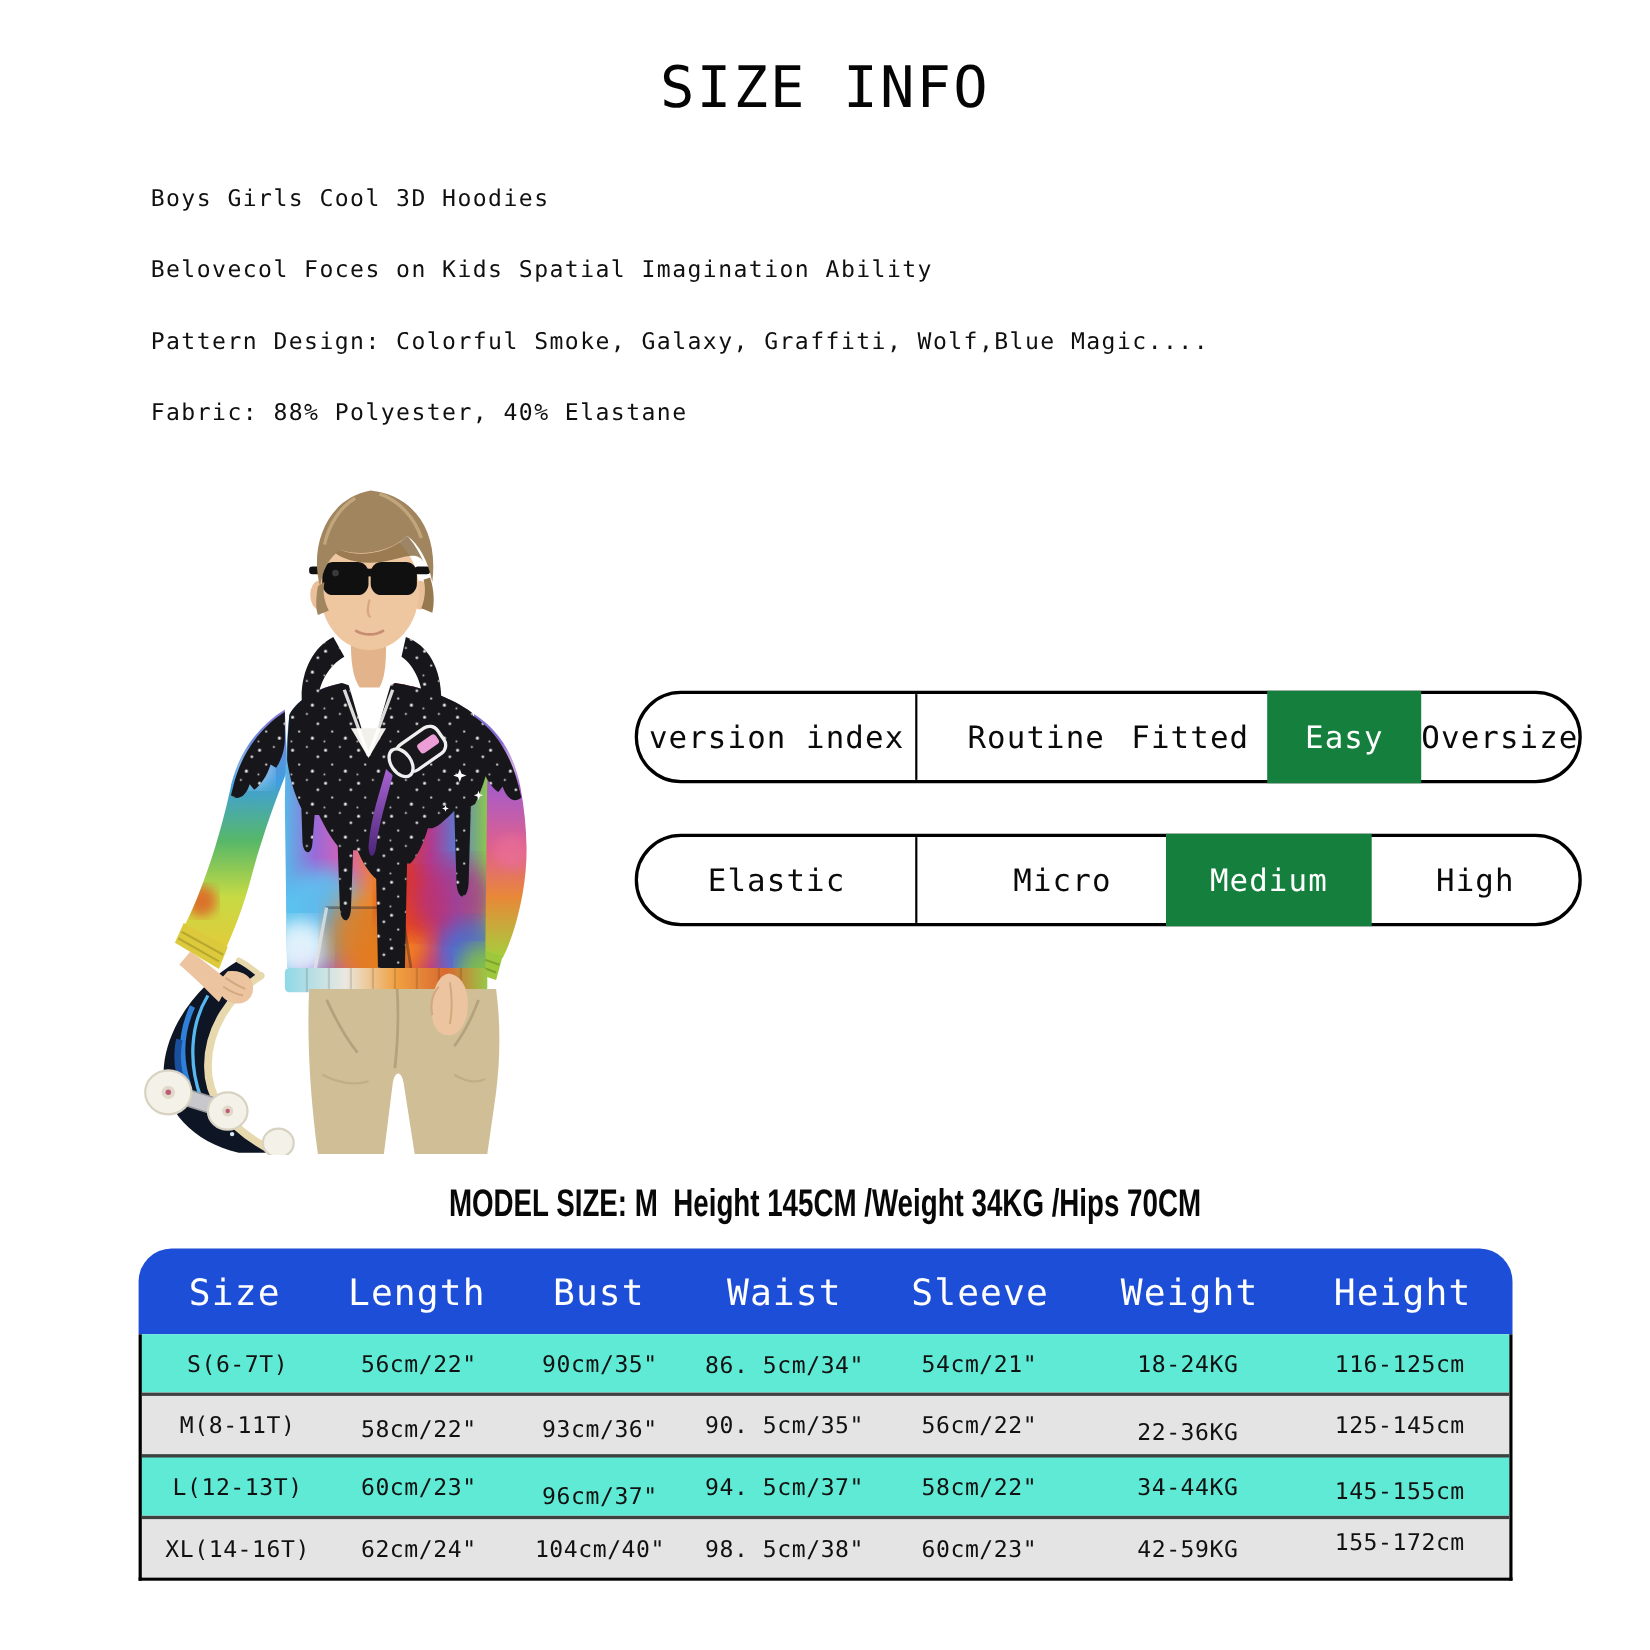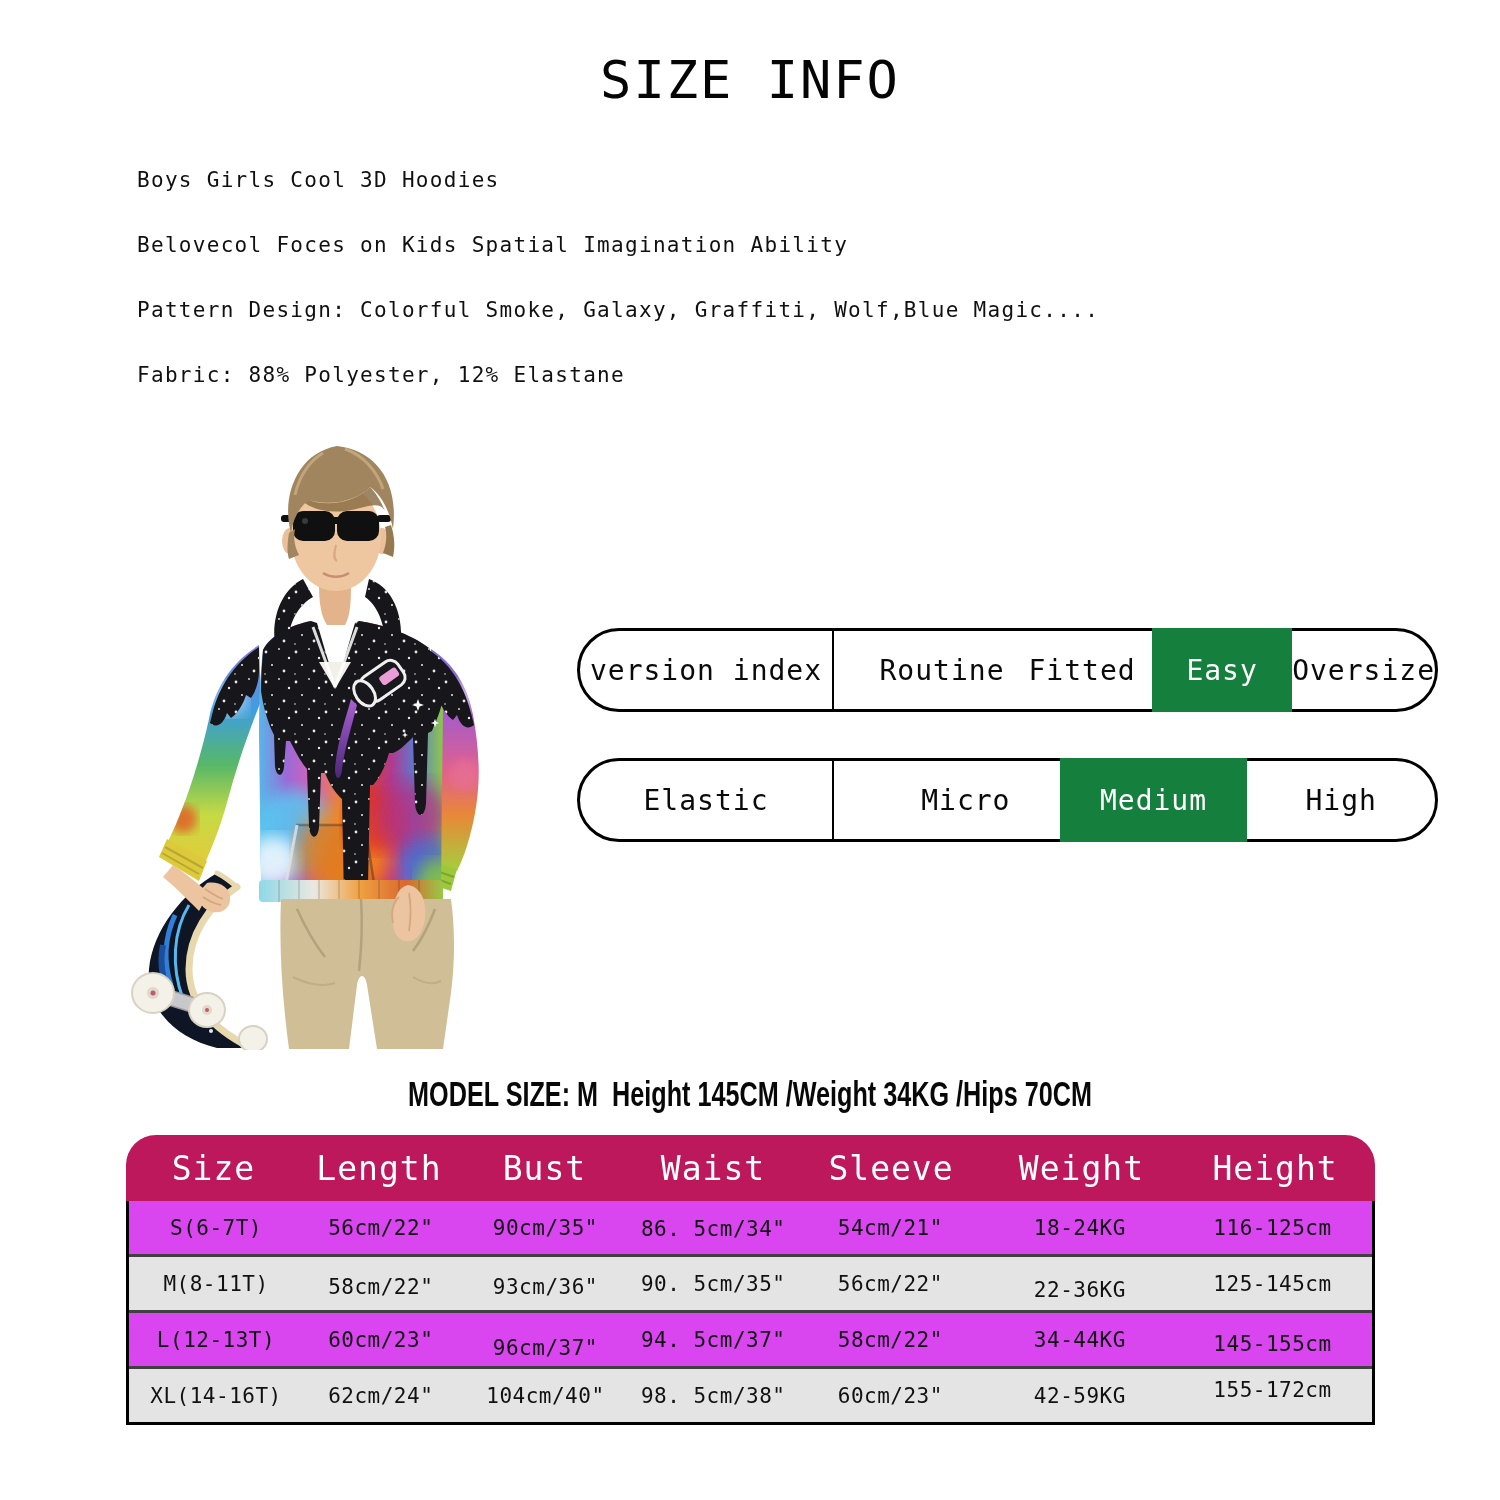--- a/index.html
+++ b/index.html
@@ -47,29 +47,29 @@
   
   #model-size {
     left:0; right:0; top:1074px; text-align:center;
     font-family:"Liberation Sans", sans-serif; font-weight:700;
     font-size:35px; white-space:pre; transform:scaleX(0.72); color:#080808;
   }
 
   
   #size-table { left:126px; top:1135px; width:1249px; }
   .thead {
-    height:66px; background:#be185d; border-radius:30px 30px 0 0;
+    height:78px; background:#1d4ed8; border-radius:30px 30px 0 0;
     display:flex; align-items:center; color:#ffffff;
   }
   .th { font-size:33px; letter-spacing:1px; text-align:center; white-space:pre; }
   .tbody {
     border-left:3.5px solid #000; border-right:3.5px solid #000; border-bottom:3.5px solid #000;
     box-sizing:border-box;
   }
-  .trow { height:53px; display:flex; align-items:center; background:#d946ef; }
+  .trow { height:53px; display:flex; align-items:center; background:#5eead4; }
   .trow + .trow { border-top:3px solid #404040; }
   .trow.gray { background:#e4e4e4; }
   .td { font-size:21px; letter-spacing:0.5px; text-align:center; white-space:pre; color:#111; }
   
   .c0 { width:14%; } .c1 { width:12.5%; } .c2 { width:14%; } .c3 { width:13%; }
   .c4 { width:15.5%; } .c5 { width:15%; } .c6 { width:16%; }
   
   #row-1 .td.c1, #row-1 .td.c2 { transform:translateY(3px); }
   #row-1 .td.c5 { transform:translateY(6px); }
   #row-2 .td.c2 { transform:translateY(8px); }
@@ -81,21 +81,21 @@
   #photo { left:113px; top:436px; width:420px; height:614px; }
 </style>
 </head>
 <body>
 
 <div class="abs" id="title">SIZE INFO</div>
 
 <div class="abs desc-line" id="desc-0">Boys Girls Cool 3D Hoodies</div>
 <div class="abs desc-line" id="desc-1">Belovecol Foces on Kids Spatial Imagination Ability</div>
 <div class="abs desc-line" id="desc-2">Pattern Design: Colorful Smoke, Galaxy, Graffiti, Wolf,Blue Magic....</div>
-<div class="abs desc-line" id="desc-3">Fabric: 88% Polyester, 12% Elastane</div>
+<div class="abs desc-line" id="desc-3">Fabric: 88% Polyester, 40% Elastane</div>
 
 <svg class="abs" id="photo" viewBox="0 0 420 612" aria-label="boy wearing galaxy drip hoodie holding skateboard">
   <defs>
     <linearGradient id="lsg" x1="0" y1="0" x2="0" y2="1">
       <stop offset="0" stop-color="#8f7cd8"></stop>
         <stop offset="0.3" stop-color="#3f9ede"></stop>
       <stop offset="0.55" stop-color="#57b868"></stop>
         <stop offset="0.78" stop-color="#c6da44"></stop>
       <stop offset="1" stop-color="#e3cb3a"></stop>
     </linearGradient>

